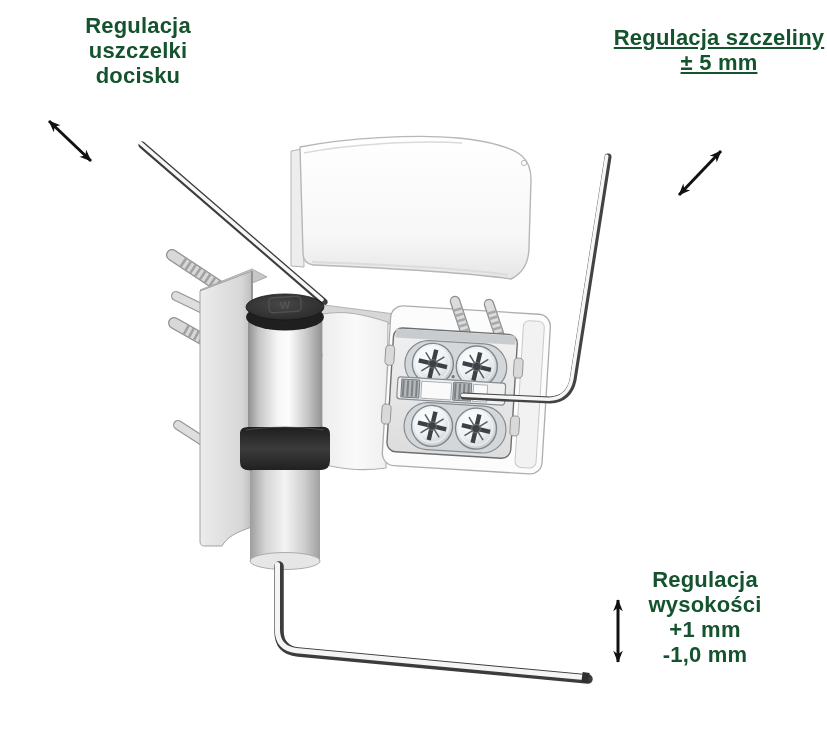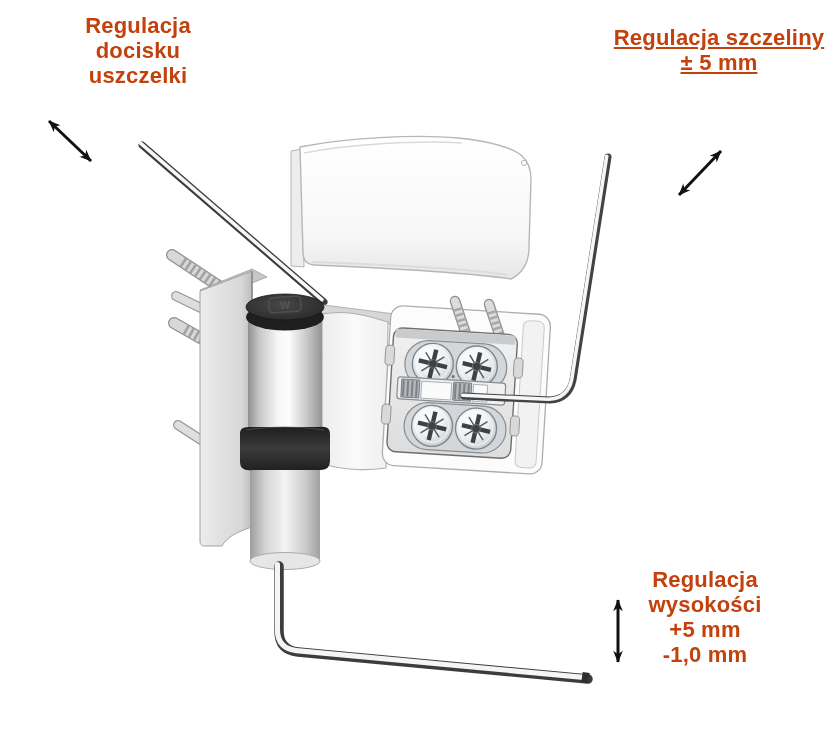--- a/index.html
+++ b/index.html
@@ -2,21 +2,21 @@
 <html><head>
 <meta charset="utf-8">
 <style>
   html,body{margin:0;padding:0;background:#ffffff;}
   .page{
     position:relative;width:827px;height:739px;background:#ffffff;overflow:hidden;
     font-family:"Liberation Sans",sans-serif;
   }
   .illu{position:absolute;left:0;top:0;}
   .lbl{
-    position:absolute;text-align:center;color:#c2410c;
+    position:absolute;text-align:center;color:#14532d;
     font-weight:bold;font-size:22px;line-height:25px;letter-spacing:.2px;
   }
   .lbl span{display:block;}
   .lbl-tl{left:38px;top:13px;width:200px;}
   .lbl-tr{left:597px;top:25px;width:244px;text-decoration:underline;}
   .lbl-br{left:599px;top:567px;width:212px;}
 </style>
 </head>
 <body>
 
@@ -235,29 +235,29 @@
 
     <g stroke="#111111" stroke-width="3" fill="none">
       <line x1="49" y1="121" x2="91" y2="161" marker-start="url(#ah)" marker-end="url(#ah)"></line>
       <line x1="679" y1="195" x2="721" y2="151" marker-start="url(#ah)" marker-end="url(#ah)"></line>
       <line x1="618" y1="600" x2="618" y2="662" marker-start="url(#ah)" marker-end="url(#ah)"></line>
     </g>
   </svg>
 
   <div class="lbl lbl-tl">
     <span>Regulacja</span>
+    <span>uszczelki</span>
     <span>docisku</span>
-    <span>uszczelki</span>
   </div>
 
   <div class="lbl lbl-tr">
     <span>Regulacja szczeliny</span>
     <span>± 5 mm</span>
   </div>
 
   <div class="lbl lbl-br">
     <span>Regulacja</span>
     <span>wysokości</span>
-    <span>+5 mm</span>
+    <span>+1 mm</span>
     <span>-1,0 mm</span>
   </div>
 
 </div>
 
 </body></html>

